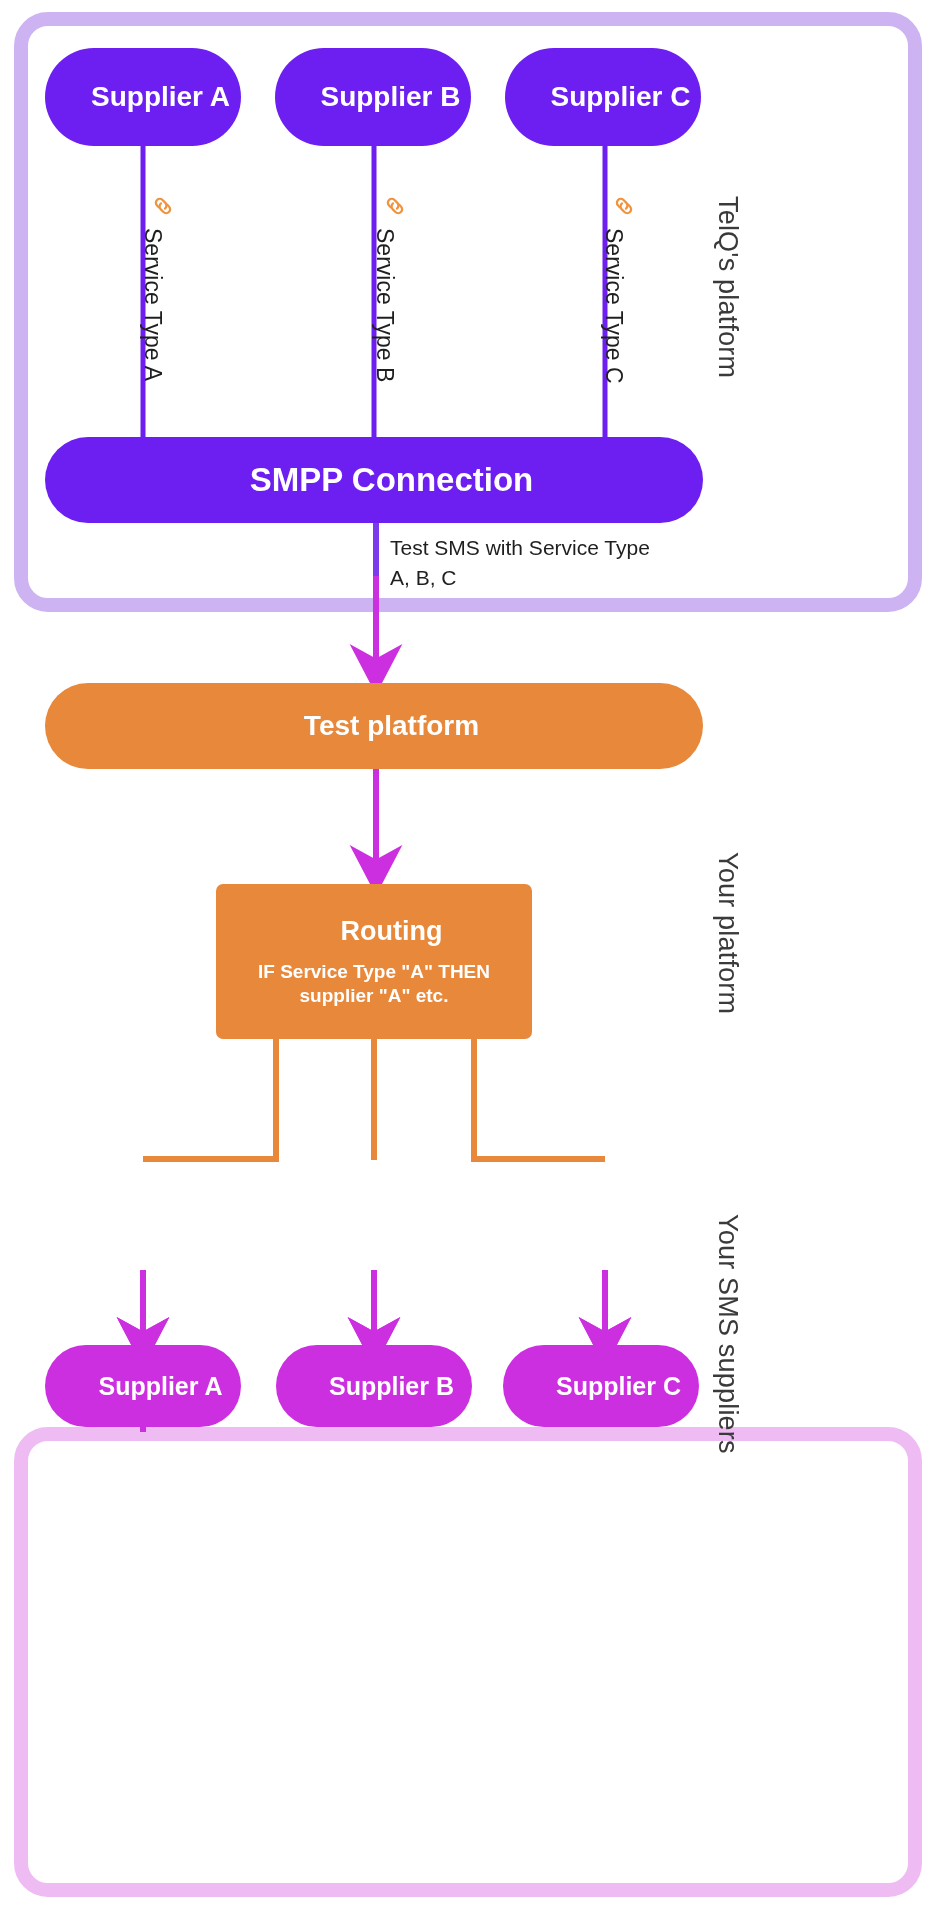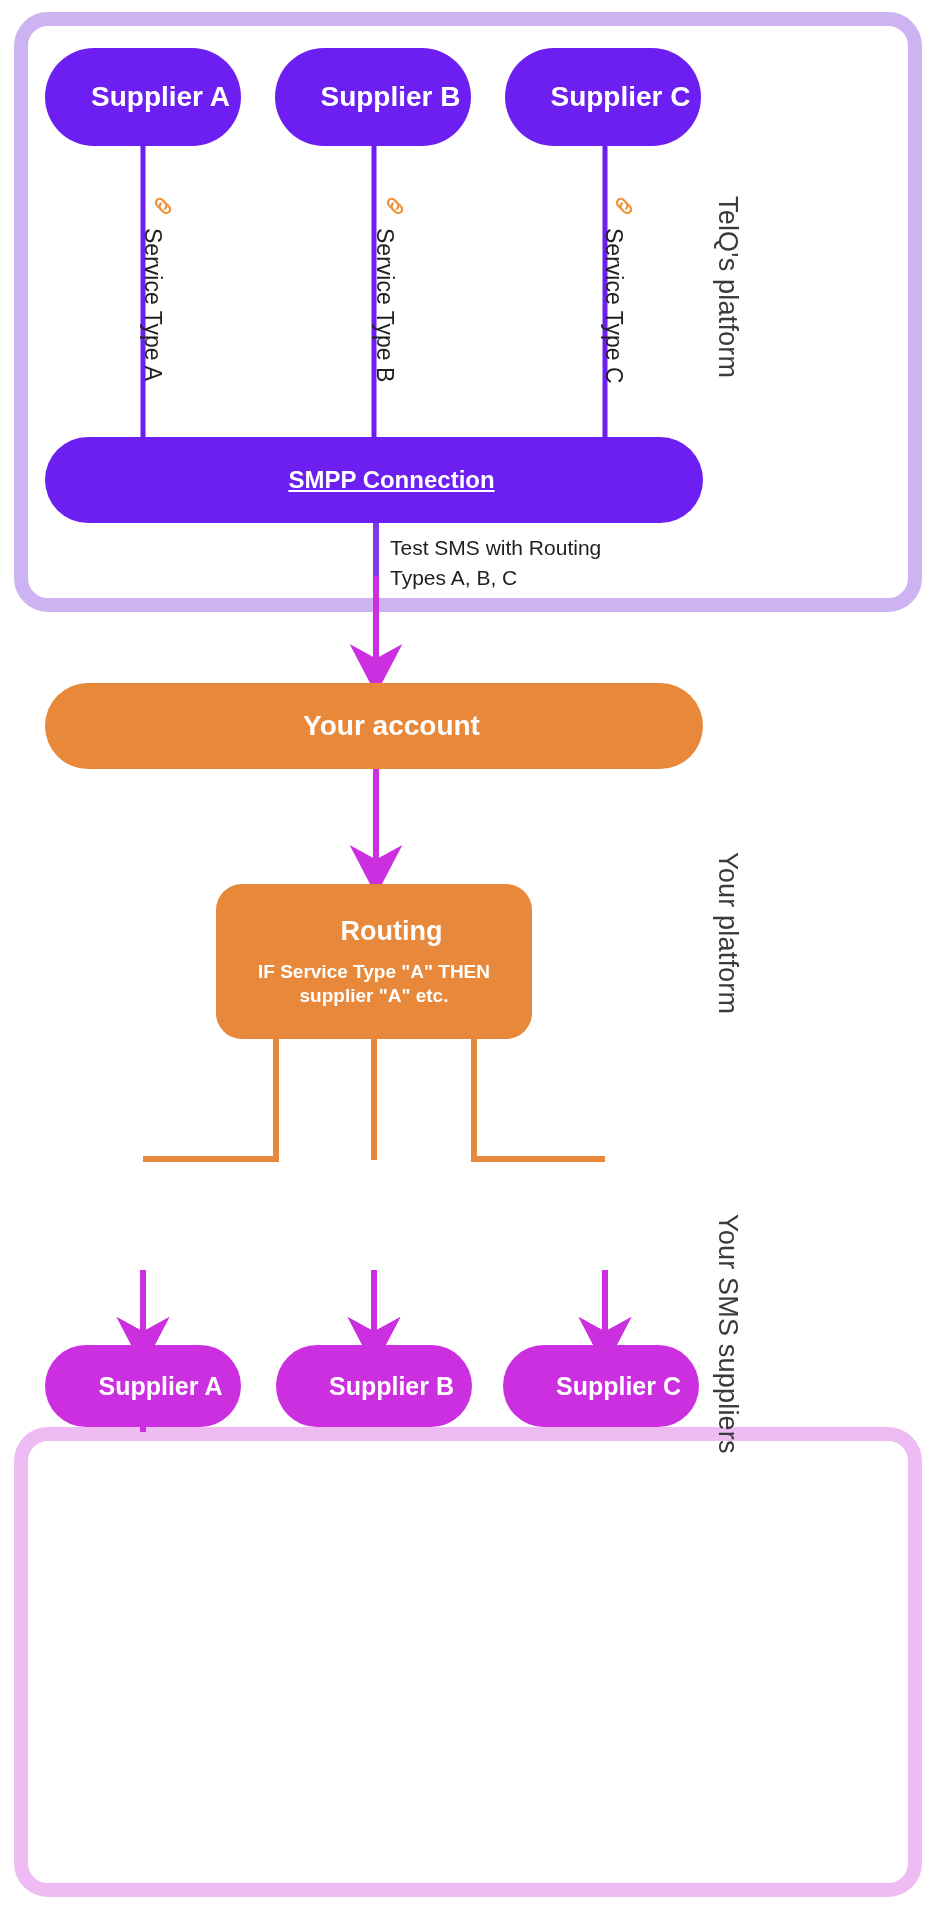--- a/index.html
+++ b/index.html
@@ -25,27 +25,27 @@
   .pill .ttl{font-weight:bold;line-height:1.15;margin-left:35px;}
   .pill .sub{font-weight:bold;line-height:1.25;}
 
   .sup-top{width:196px;height:98px;background:#6c1ff0;font-size:28px;}
   #sup-a-top{left:45px;top:48px;}
   #sup-b-top{left:275px;top:48px;}
   #sup-c-top{left:505px;top:48px;}
   .sup-top .ttl{font-size:28px;}
 
   #smpp{left:45px;top:437px;width:658px;height:86px;background:#6c1ff0;}
-  #smpp .ttl{font-size:24px;text-decoration:underline;}
+  #smpp .ttl{font-size:33px;}
 
   #test-account{left:45px;top:683px;width:658px;height:86px;background:#e8883a;}
   #test-account .ttl{font-size:28px;}
 
   #routing{left:216px;top:884px;width:316px;height:155px;background:#e8883a;
-    border-radius:26px;padding:10px 18px;text-align:center;}
+    border-radius:7px;padding:10px 18px;text-align:center;}
   #routing .ttl{font-size:27px;margin-bottom:13px;}
   #routing .sub{font-size:19px;}
 
   .sup-bot{width:196px;height:82px;background:#cc2fe0;font-size:25px;}
   #sup-a-bot{left:45px;top:1345px;}
   #sup-b-bot{left:276px;top:1345px;}
   #sup-c-bot{left:503px;top:1345px;}
   .sup-bot .ttl{font-size:25px;}
 
   
@@ -152,24 +152,24 @@
   </svg>
 
   <div class="svc" id="svc-a">Service Type A</div>
   <div class="svc" id="svc-b">Service Type B</div>
   <div class="svc" id="svc-c">Service Type C</div>
 
   <div class="pill" id="smpp">
     <span class="ttl">SMPP Connection</span>
   </div>
 
-  <div id="test-sms-caption">Test SMS with Routing Types A, B, C</div>
+  <div id="test-sms-caption">Test SMS with Service Type A, B, C</div>
 
   <div class="pill" id="test-account">
-    <span class="ttl">Your account</span>
+    <span class="ttl">Test platform</span>
   </div>
 
   <div class="pill" id="routing">
     <span class="ttl">Routing</span>
     <span class="sub">IF Service Type "A" THEN supplier "A" etc.</span>
   </div>
 
   <div class="pill sup-bot" id="sup-a-bot">
     <span class="ttl">Supplier A</span>
   </div>

